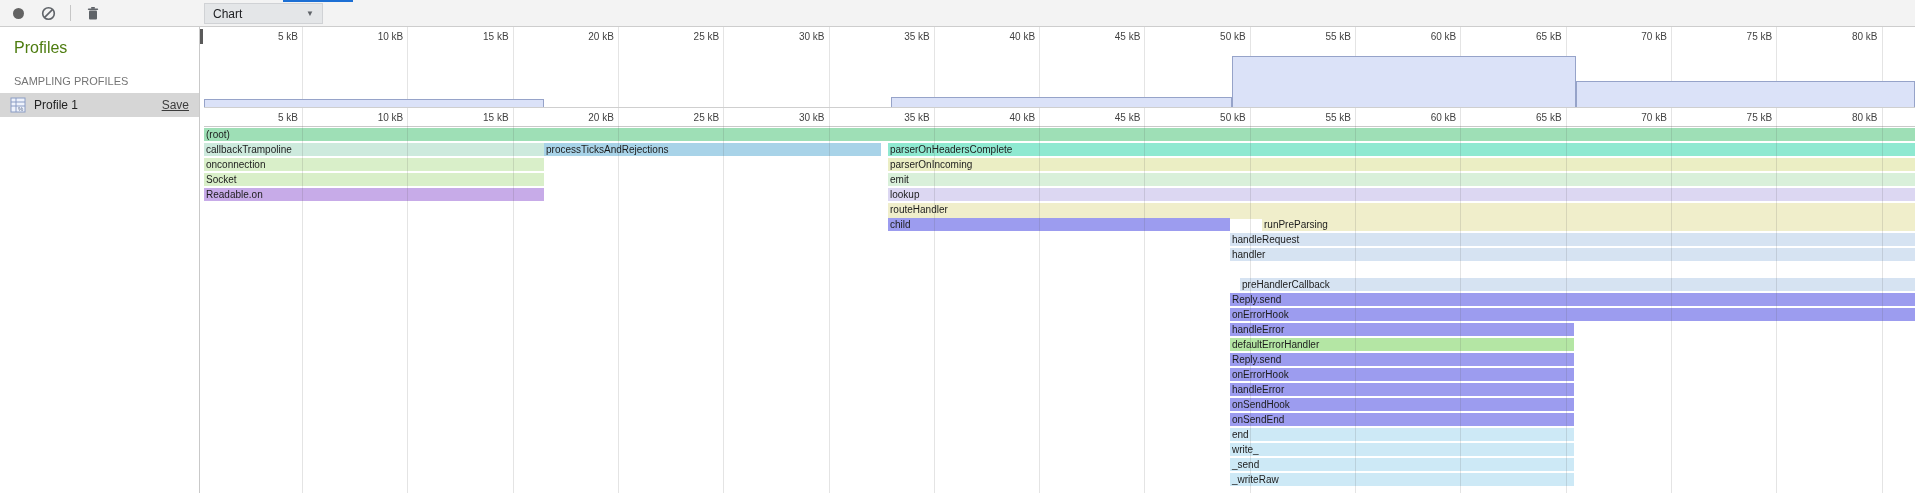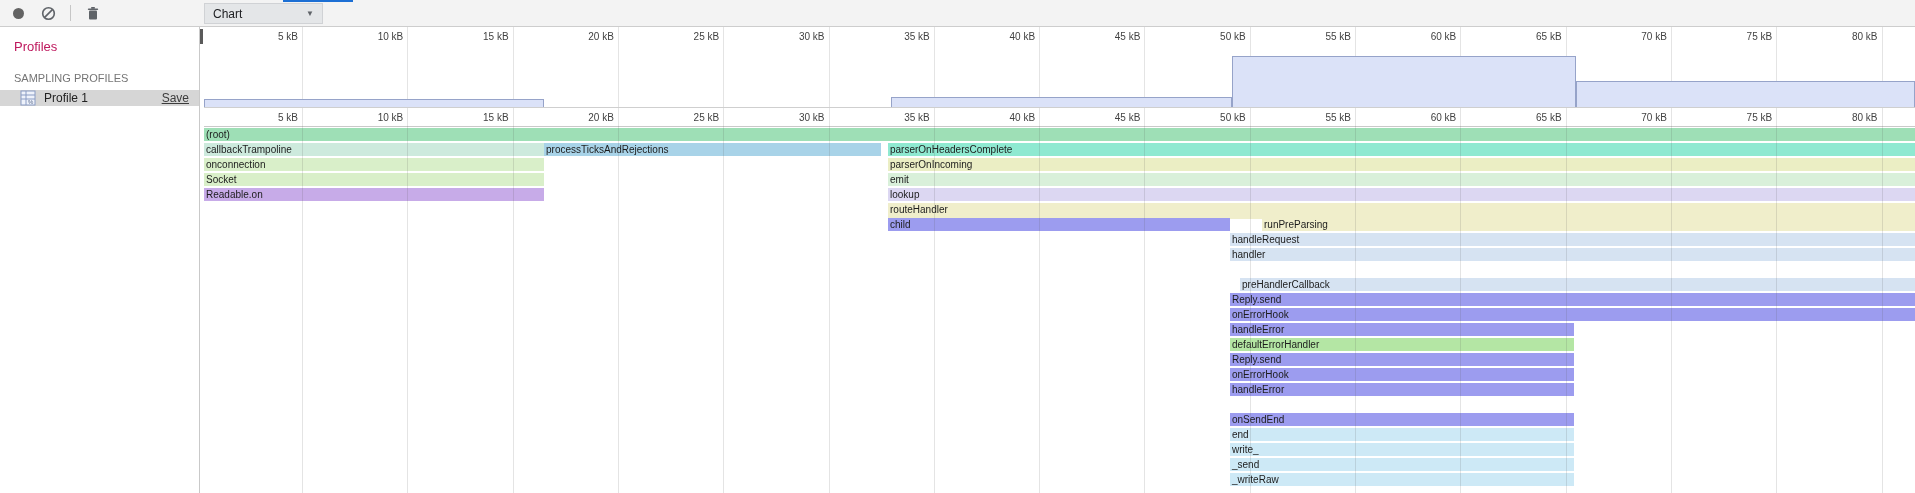--- a/index.html
+++ b/index.html
@@ -17,24 +17,24 @@
   .tool-sep { width:1px; height:16px; background:#c6c6c6; }
   .tab-indicator { position:absolute; left:283px; top:0; width:70px; height:2px; }
   .chart-select { position:absolute; left:204px; top:3px; width:119px; height:21px;
                   background:#e4e6e8; border:1px solid #d0d2d5; display:flex; align-items:center;
                   padding:5px 8px; cursor:pointer; font-size:12px; color:#202124; }
   .chart-select .arrow { margin-left:auto; font-size:8px; color:#5f6368; }
 
   
   .sidebar { position:absolute; left:0; top:27px; width:200px; height:466px;
              background:#ffffff; border-right:1px solid #c9c9c9; }
-  .sidebar-title { padding:12px 0 0 14px; font-size:13px; color:#be185d; }
+  .sidebar-title { padding:12px 0 0 14px; font-size:16px; color:#4d7c0f; }
   .sidebar-section { padding:18px 0 6px 14px; font-size:11px; color:#757575; }
-  .profile-row { height:16px; background:#d6d6d6; display:flex; align-items:center;
-                 padding:0 10px 0 20px; cursor:pointer; }
+  .profile-row { height:24px; background:#d6d6d6; display:flex; align-items:center;
+                 padding:0 10px 0 10px; cursor:pointer; }
   .profile-row .pname { font-size:12px; color:#222; margin-left:8px; }
   .profile-row .save-link { margin-left:auto; font-size:12px; color:#3c3c3c;
                             text-decoration:underline; cursor:pointer; }
   .scroll-grip { position:absolute; left:200px; top:29px; width:3px; height:15px; background:#5a5a5a; }
 
   
   .main { position:absolute; left:204px; top:27px; width:1711px; height:466px; background:#fff; }
   .overview { position:absolute; left:0; top:0; width:1711px; height:81px;
               background:#fff; border-bottom:1px solid #cfcfcf; cursor:ew-resize; }
   .ov-seg { position:absolute; bottom:0; border:1px solid #96a3c9; border-bottom:none; }
@@ -174,20 +174,21 @@
         <div class="flame-bar" style="left: 1026px; width: 685px; top: 106px; height: 13px; background: rgb(214, 227, 242);">handleRequest</div>
         <div class="flame-bar" style="left: 1026px; width: 685px; top: 121px; height: 13px; background: rgb(214, 227, 242);">handler</div>
         <div class="flame-bar" style="left: 1036px; width: 685px; top: 151px; height: 13px; background: rgb(214, 227, 242);">preHandlerCallback</div>
         <div class="flame-bar" style="left: 1026px; width: 685px; top: 166px; height: 13px; background: rgb(156, 156, 239);">Reply.send</div>
         <div class="flame-bar" style="left: 1026px; width: 685px; top: 181px; height: 13px; background: rgb(156, 156, 239);">onErrorHook</div>
         <div class="flame-bar" style="left: 1026px; width: 344px; top: 196px; height: 13px; background: rgb(156, 156, 239);">handleError</div>
         <div class="flame-bar" style="left: 1026px; width: 344px; top: 211px; height: 13px; background: rgb(180, 230, 164);">defaultErrorHandler</div>
         <div class="flame-bar" style="left: 1026px; width: 344px; top: 226px; height: 13px; background: rgb(156, 156, 239);">Reply.send</div>
         <div class="flame-bar" style="left: 1026px; width: 344px; top: 241px; height: 13px; background: rgb(156, 156, 239);">onErrorHook</div>
         <div class="flame-bar" style="left: 1026px; width: 344px; top: 256px; height: 13px; background: rgb(156, 156, 239);">handleError</div>
+        <div class="flame-bar" style="left: 1026px; width: 344px; top: 271px; height: 13px; background: rgb(156, 156, 239);">onSendHook</div>
         <div class="flame-bar" style="left: 1026px; width: 344px; top: 301px; height: 13px; background: rgb(205, 233, 246);">end</div>
         <div class="flame-bar" style="left: 1026px; width: 344px; top: 286px; height: 13px; background: rgb(156, 156, 239);">onSendEnd</div>
         <div class="flame-bar" style="left: 1026px; width: 344px; top: 316px; height: 13px; background: rgb(205, 233, 246);">write_</div>
         <div class="flame-bar" style="left: 1026px; width: 344px; top: 331px; height: 13px; background: rgb(205, 233, 246);">_send</div>
         <div class="flame-bar" style="left: 1026px; width: 344px; top: 346px; height: 13px; background: rgb(205, 233, 246);">_writeRaw</div>
       </div>
     <div class="grid-layer" id="grid-lower" style="top:81px;">
         <div class="gridline" style="left: 98px;"></div>
         <div class="gridline" style="left: 203.3px;"></div>
         <div class="gridline" style="left: 308.6px;"></div>

